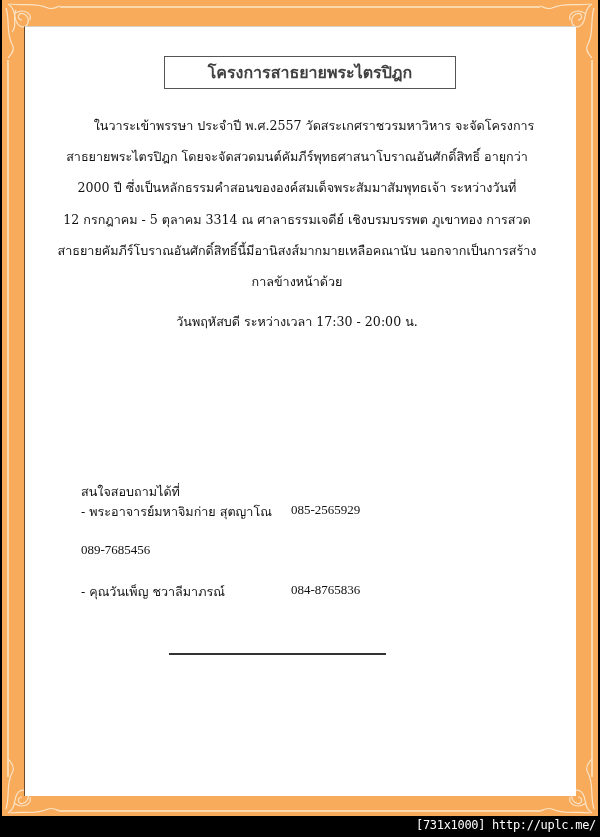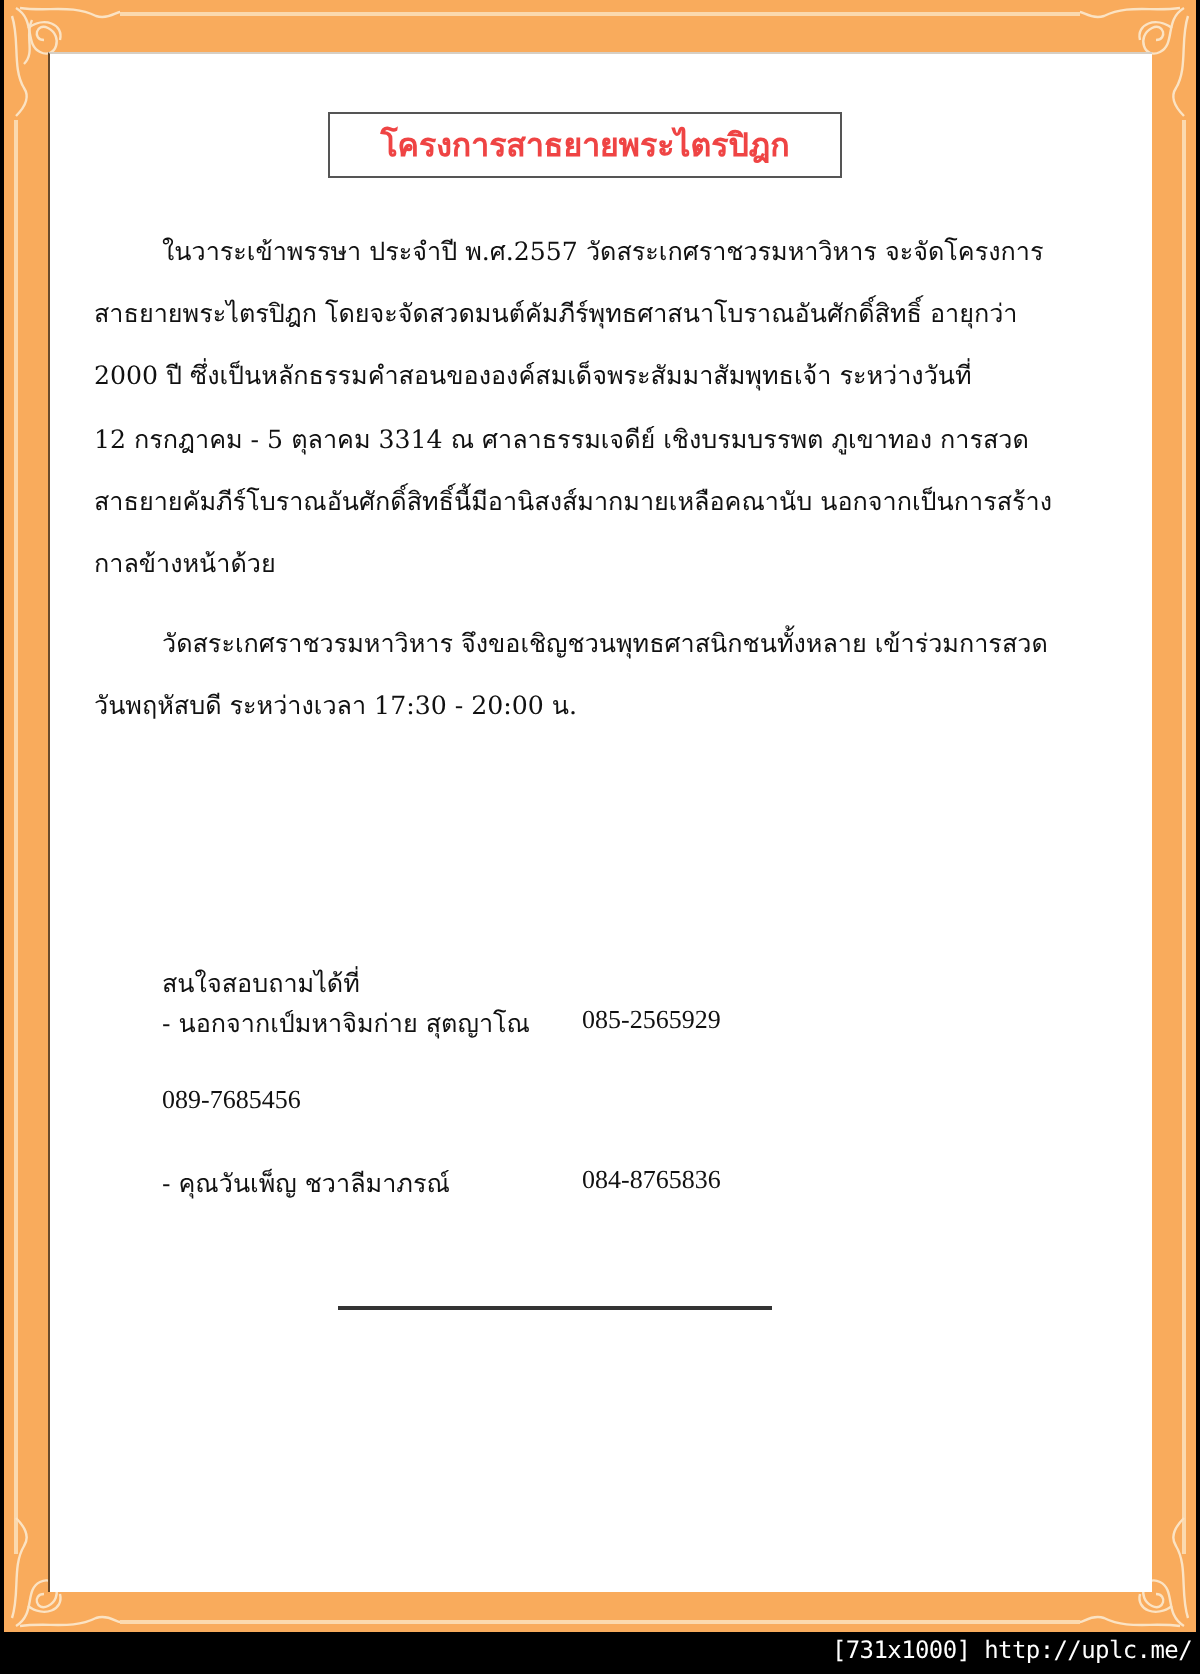--- a/index.html
+++ b/index.html
@@ -25,30 +25,30 @@
   .corner.bl { left: 2px; top: 757px; transform: scaleY(-1); }
   .corner.br { right: 2px; top: 757px; transform: scale(-1,-1); }
 
   .paper {
     position: absolute; left: 24px; top: 26px; width: 551px; height: 769px;
     background: #FFFFFF;
     border-left: 1px solid #6a4a2a;
     border-top: 1px solid #d7cfc4;
   }
   .title-box {
-    position: absolute; left: 139px; top: 29px; width: 257px; height: 33px;
+    position: absolute; left: 139px; top: 29px; width: 292px; height: 33px;
     border: 1px solid #555; box-sizing: border-box;
     display: flex; align-items: center; justify-content: center;
-    font-size: 16px; font-weight: bold; color: #ef4444;
+    font-size: 16px; font-weight: bold; color: #404040;
   }
   .body-text {
     position: absolute; left: 22px; top: 83px; width: 500px;
     font-size: 12.6px; color: #111; line-height: 31.2px;
   }
-  .body-text p { margin: 0; }
+  .body-text p { margin: 0; text-align: center; }
   .para2 { margin-top: 9px !important; }
   .line { white-space: nowrap; }
   .indent { padding-left: 34px; }
   .contacts {
     position: absolute; left: 56px; top: 455px; font-size: 12.6px; color: #111;
   }
   .contact-header { }
   .contact-row { display: flex; height: 40px; align-items: flex-start; }
   .contact-name { width: 210px; white-space: nowrap; }
   .contact-phone { white-space: nowrap; font-family: "Liberation Serif", serif; font-size: 13px; }
@@ -119,29 +119,28 @@
   <div class="body-text">
     <p>
       <span class="line indent" style="display:block">ในวาระเข้าพรรษา  ประจำปี พ.ศ.2557   วัดสระเกศราชวรมหาวิหาร  จะจัดโครงการ</span>
       <span class="line" style="display:block">สาธยายพระไตรปิฎก   โดยจะจัดสวดมนต์คัมภีร์พุทธศาสนาโบราณอันศักดิ์สิทธิ์  อายุกว่า</span>
       <span class="line" style="display:block">2000 ปี  ซึ่งเป็นหลักธรรมคำสอนขององค์สมเด็จพระสัมมาสัมพุทธเจ้า    ระหว่างวันที่</span>
       <span class="line" style="display:block">12 กรกฎาคม - 5 ตุลาคม 3314   ณ ศาลาธรรมเจดีย์  เชิงบรมบรรพต ภูเขาทอง    การสวด</span>
       <span class="line" style="display:block">สาธยายคัมภีร์โบราณอันศักดิ์สิทธิ์นี้มีอานิสงส์มากมายเหลือคณานับ    นอกจากเป็นการสร้าง</span>
       <span class="line" style="display:block">กาลข้างหน้าด้วย</span>
     </p>
     <p class="para2">
-      <span class="line indent" style="display:block">วัดสระเกศราชวรมหาวิหาร  จึงขอเชิญชวนพุทธศาสนิกชนทั้งหลาย   เข้าร่วมการสวด</span>
       <span class="line" style="display:block">วันพฤหัสบดี    ระหว่างเวลา 17:30  -  20:00 น.</span>
     </p>
   </div>
 
   <div class="contacts">
     <div class="contact-header">สนใจสอบถามได้ที่</div>
     <div class="contact-row">
-      <span class="contact-name">- นอกจากเป์มหาจิมก่าย สุตญาโณ</span>
+      <span class="contact-name">- พระอาจารย์มหาจิมก่าย สุตญาโณ</span>
       <span class="contact-phone">085-2565929</span>
     </div>
     <div class="contact-row">
       <span class="contact-phone">089-7685456</span>
     </div>
     <div class="contact-row">
       <span class="contact-name">- คุณวันเพ็ญ  ชวาลีมาภรณ์</span>
       <span class="contact-phone">084-8765836</span>
     </div>
   </div>

